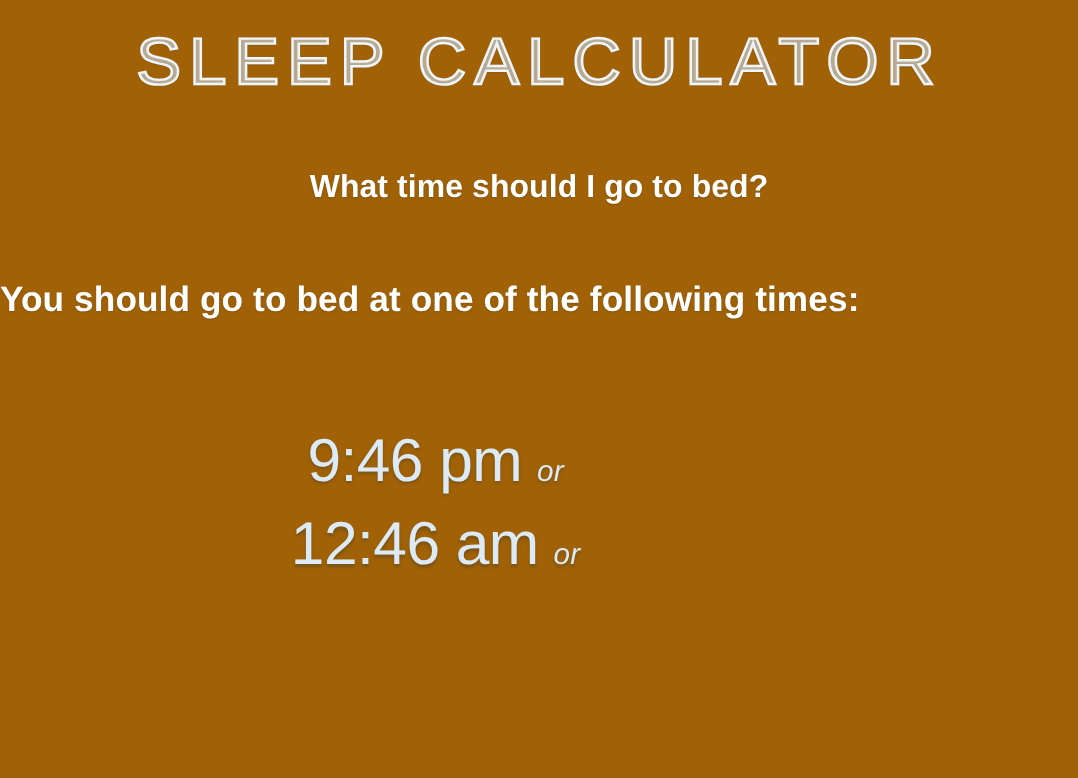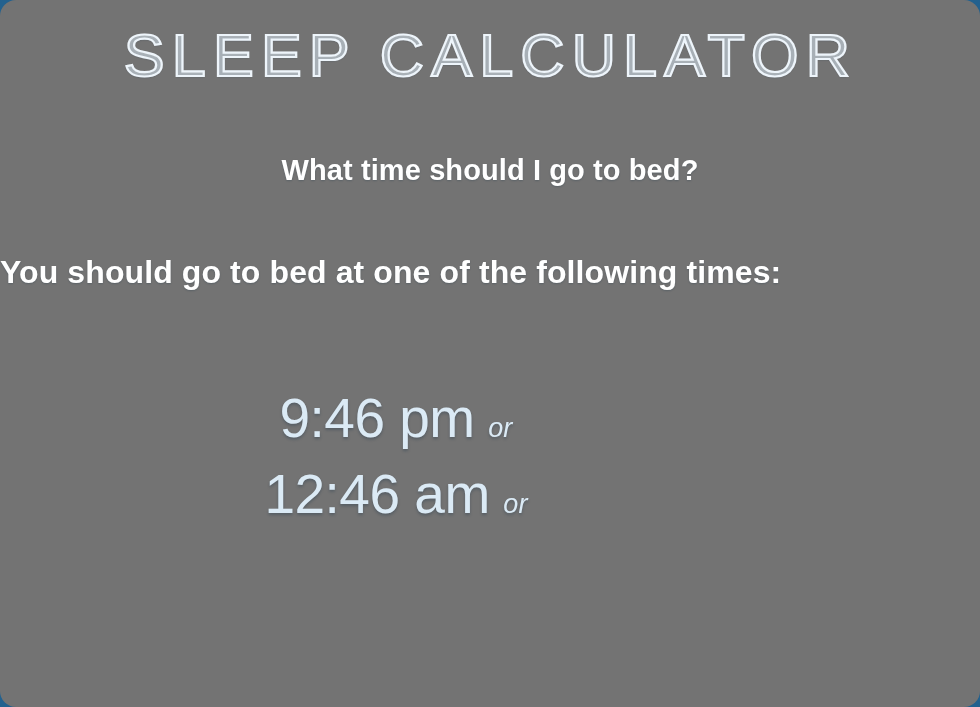--- a/index.html
+++ b/index.html
@@ -110,21 +110,21 @@
     letter-spacing: 0.2px;
     text-shadow: 0 2px 3px rgba(10,40,65,0.28);
   }
   .time-conj:empty {
     display: none;
   }
 </style>
 </head>
 <body style="background: rgb(35, 97, 142);">
 
-<div class="page" style="background: #737373; border-radius: 16px;">
+<div class="page" style="background: #a16207;">
 
   <div class="title-wrap">
     <span class="title" style="-webkit-text-stroke: 2.2px rgb(238, 245, 251);">SLEEP CALCULATOR</span>
   </div>
 
   <div class="question" style="color: rgb(255, 255, 255);">What time should I go to bed?</div>
 
   <div class="lead" style="color: rgb(255, 255, 255);">You should go to bed at one of the following times:</div>
 
   <div class="times">

